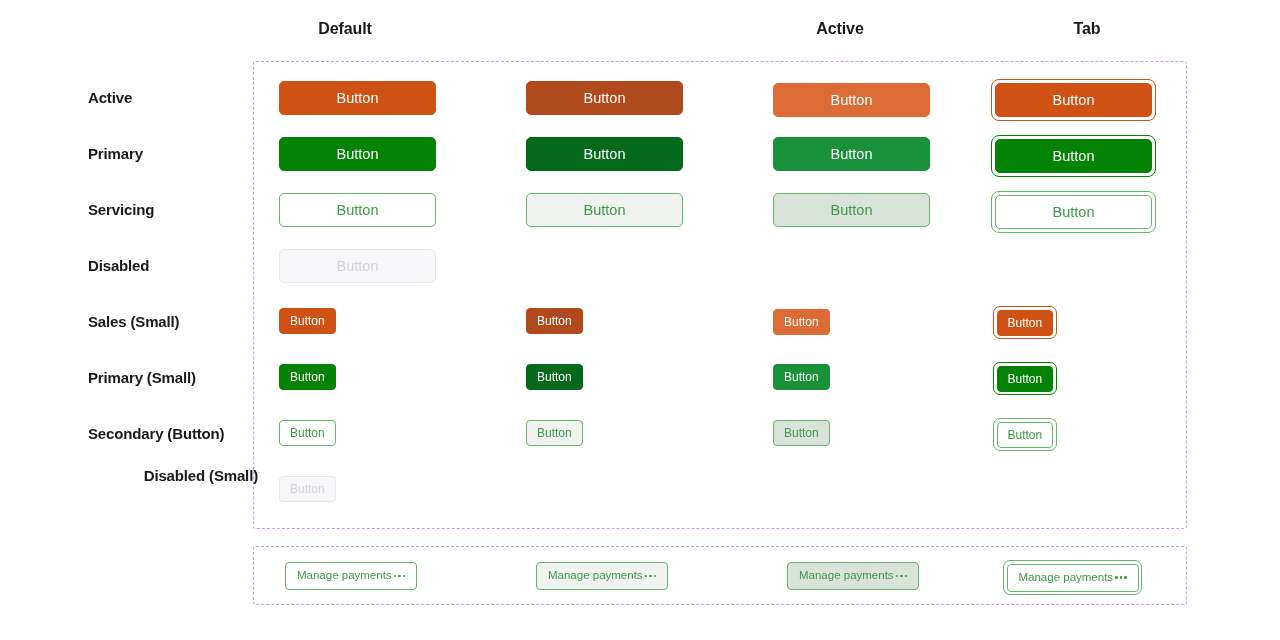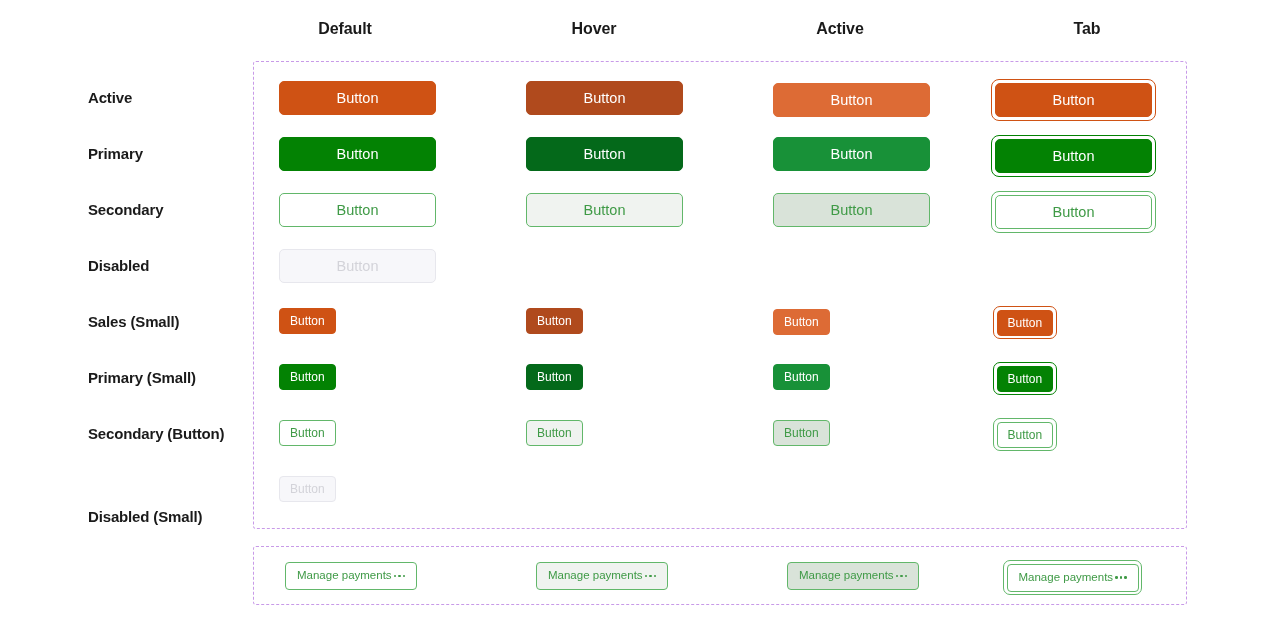--- a/index.html
+++ b/index.html
@@ -143,36 +143,35 @@
     background: currentColor;
   }
 </style>
 </head>
 <body>
 
 <div id="page">
 
   <div class="col-headers">
     <div class="col-header" style="left:245px;">Default</div>
-    <div class="col-header" style="left:494px;">Hover</div>
     <div class="col-header" style="left:987px;">Tab</div>
     <div class="col-header" style="left:740px;">Active</div>
   </div>
 
   <div class="dashed-box" id="box-main"></div>
   <div class="dashed-box" id="box-special"></div>
 
   <div class="row-label" style="top:89px;">Active</div>
   <div class="row-label" style="top:145px;">Primary</div>
-  <div class="row-label" style="top:201px;">Secondary</div>
+  <div class="row-label" style="top:201px;">Servicing</div>
   <div class="row-label" style="top:257px;">Disabled</div>
   <div class="row-label" style="top:313px;">Sales (Small)</div>
   <div class="row-label" style="top:369px;">Primary (Small)</div>
   <div class="row-label" style="top:425px;">Secondary (Button)</div>
-  <div class="row-label" style="top:508px;">Disabled (Small)</div>
+  <div class="row-label" style="top:467px;text-align:right;">Disabled (Small)</div>
 
   <div class="cell" style="left:279px; top:81px;">
     <button class="btn large v-sales-default">Button</button>
   </div>
   <div class="cell" style="left:526px; top:81px;">
     <button class="btn large v-sales-hover">Button</button>
   </div>
   <div class="cell" style="left:773px; top:83px;">
     <button class="btn large v-sales-active">Button</button>
   </div>

